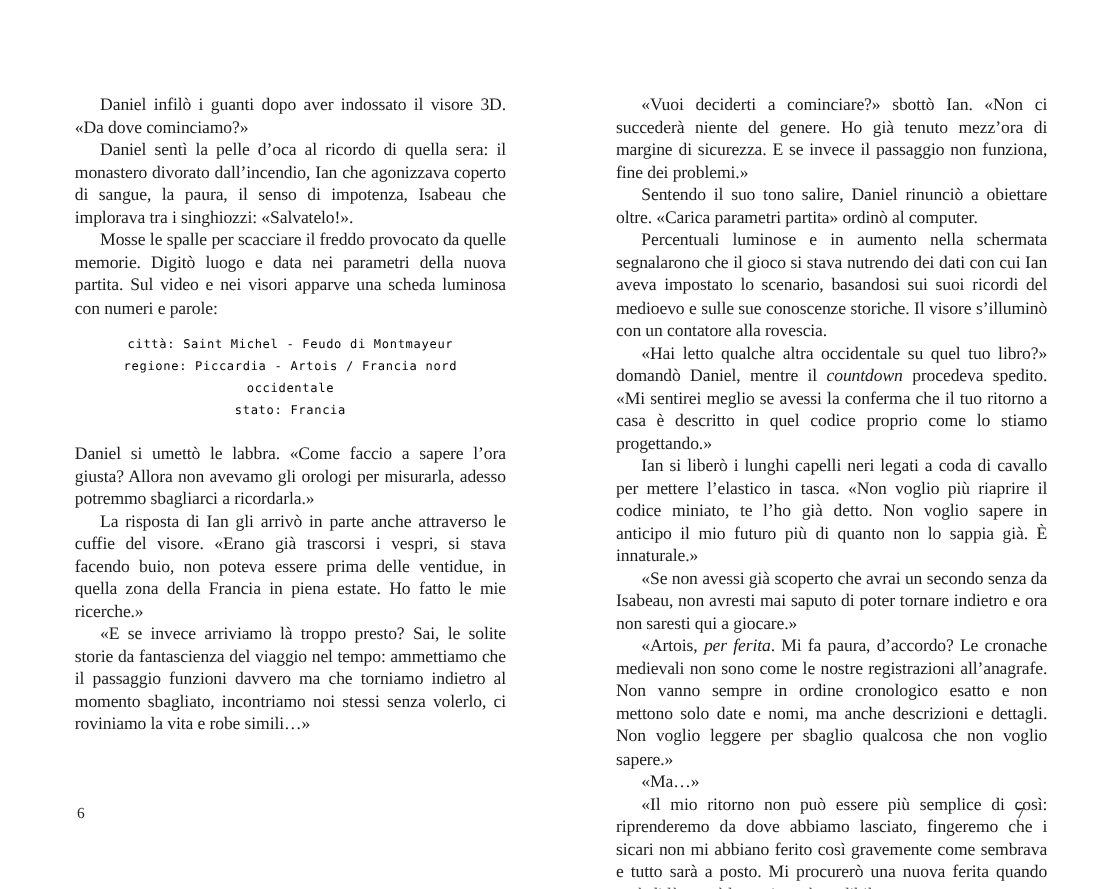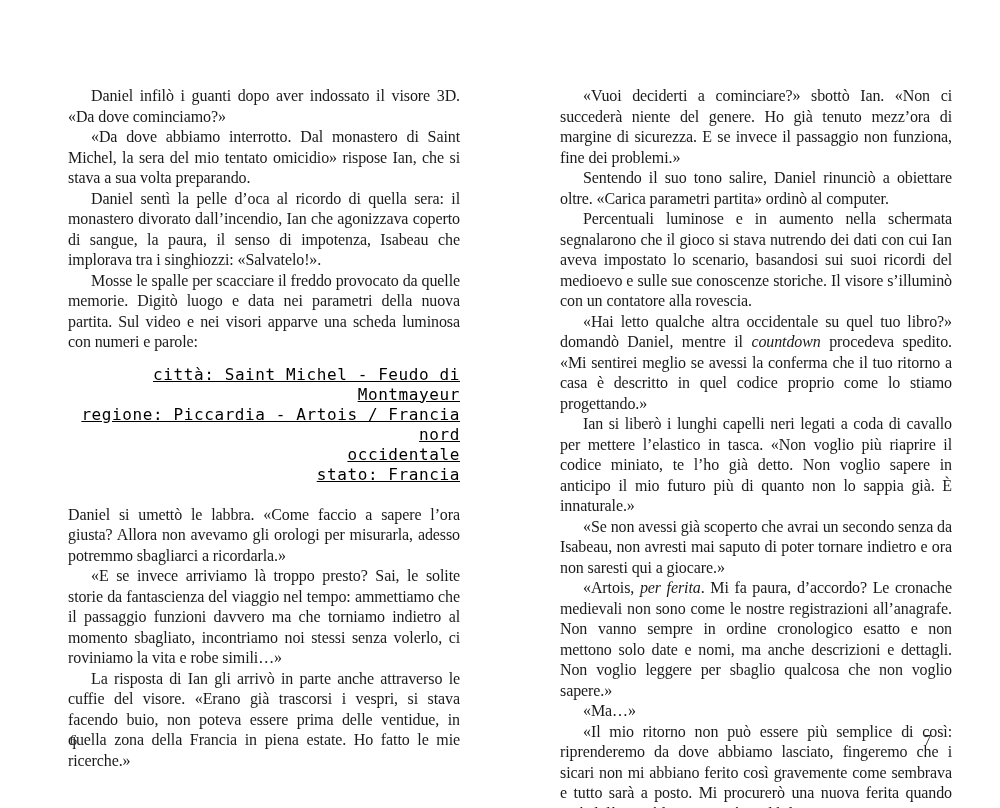--- a/index.html
+++ b/index.html
@@ -23,60 +23,58 @@
     text-align: justify;
     letter-spacing: -0.1px;
   }
   .page-body-left  { left: 68px; }
   .page-body-right { left: 560px; }
   .page-body p { margin: 0; text-indent: 23px; }
   .page-body p.no-indent { text-indent: 0; }
   .page-body em { }
   .terminal {
     font-family: "DejaVu Sans Mono", monospace;
-    font-size: 16px;
+    font-size: 11px;
     line-height: 20px;
     letter-spacing: 0.6px;
-    text-align: right;
+    text-align: center;
     text-indent: 0;
     color: #000000;
     margin: 12px 0 20px 0;
-    text-decoration: underline;
   }
   .terminal-line { text-indent: 0; }
   .page-number {
     position: absolute;
     top: 733px;
     font-family: "Liberation Serif", serif;
     font-size: 14px;
     line-height: 16px;
     color: #222222;
   }
   .page-number-left  { left: 70px; }
   .page-number-right { left: 924px; }
 </style>
 </head>
 <body>
 
 <div class="book-spread">
 
   <div class="page-body page-body-left">
       <p class=""><span>Daniel infilò i guanti dopo aver indossato il visore 3D. «Da dove cominciamo?»</span></p>
-      <p class=""><span>«Da dove abbiamo interrotto. Dal monastero di Saint Michel, la sera del mio tentato omicidio» rispose Ian, che si stava a sua volta preparando.</span></p>
       <p class=""><span>Daniel sentì la pelle d’oca al ricordo di quella sera: il monastero divorato dall’incendio, Ian che agonizzava coperto di sangue, la paura, il senso di impotenza, Isabeau che implorava tra i singhiozzi: «Salvatelo!».</span></p>
       <p class=""><span>Mosse le spalle per scacciare il freddo provocato da quelle memorie. Digitò luogo e data nei parametri della nuova partita. Sul video e nei visori apparve una scheda luminosa con numeri e parole:</span></p>
       <div class="terminal">
         <div class="terminal-line">città: Saint Michel - Feudo di Montmayeur</div>
         <div class="terminal-line">regione: Piccardia - Artois / Francia nord</div>
         <div class="terminal-line">occidentale</div>
         <div class="terminal-line">stato: Francia</div>
       </div>
       <p class="no-indent"><span>Daniel si umettò le labbra. «Come faccio a sapere l’ora giusta? Allora non avevamo gli orologi per misurarla, adesso potremmo sbagliarci a ricordarla.»</span></p>
+      <p class=""><span>La risposta di Ian gli arrivò in parte anche attraverso le cuffie del visore. «Erano già trascorsi i vespri, si stava facendo buio, non poteva essere prima delle ventidue, in quella zona della Francia in piena estate. Ho fatto le mie ricerche.»</span></p>
       <p class=""><span>«E se invece arriviamo là troppo presto? Sai, le solite storie da fantascienza del viaggio nel tempo: ammettiamo che il passaggio funzioni davvero ma che torniamo indietro al momento sbagliato, incontriamo noi stessi senza volerlo, ci roviniamo la vita e robe simili…»</span></p>
-      <p class=""><span>La risposta di Ian gli arrivò in parte anche attraverso le cuffie del visore. «Erano già trascorsi i vespri, si stava facendo buio, non poteva essere prima delle ventidue, in quella zona della Francia in piena estate. Ho fatto le mie ricerche.»</span></p>
     </div>
 
   <div class="page-body page-body-right">
       <p class=""><span>«Vuoi deciderti a cominciare?» sbottò Ian. «Non ci succederà niente del genere. Ho già tenuto mezz’ora di margine di sicurezza. E se invece il passaggio non funziona, fine dei problemi.»</span></p>
       <p class=""><span>Sentendo il suo tono salire, Daniel rinunciò a obiettare oltre. «Carica parametri partita» ordinò al computer.</span></p>
       <p class=""><span>Percentuali luminose e in aumento nella schermata segnalarono che il gioco si stava nutrendo dei dati con cui Ian aveva impostato lo scenario, basandosi sui suoi ricordi del medioevo e sulle sue conoscenze storiche. Il visore s’illuminò con un contatore alla rovescia.</span></p>
       <p class=""><span>«Hai letto qualche altra occidentale su quel tuo libro?» domandò Daniel, mentre il </span><em>countdown</em><span> procedeva spedito. «Mi sentirei meglio se avessi la conferma che il tuo ritorno a casa è descritto in quel codice proprio come lo stiamo progettando.»</span></p>
       <p class=""><span>Ian si liberò i lunghi capelli neri legati a coda di cavallo per mettere l’elastico in tasca. «Non voglio più riaprire il codice miniato, te l’ho già detto. Non voglio sapere in anticipo il mio futuro più di quanto non lo sappia già. È innaturale.»</span></p>
       <p class=""><span>«Se non avessi già scoperto che avrai un secondo senza da Isabeau, non avresti mai saputo di poter tornare indietro e ora non saresti qui a giocare.»</span></p>
       <p class=""><span>«Artois, </span><em>per ferita</em><span>. Mi fa paura, d’accordo? Le cronache medievali non sono come le nostre registrazioni all’anagrafe. Non vanno sempre in ordine cronologico esatto e non mettono solo date e nomi, ma anche descrizioni e dettagli. Non voglio leggere per sbaglio qualcosa che non voglio sapere.»</span></p>

